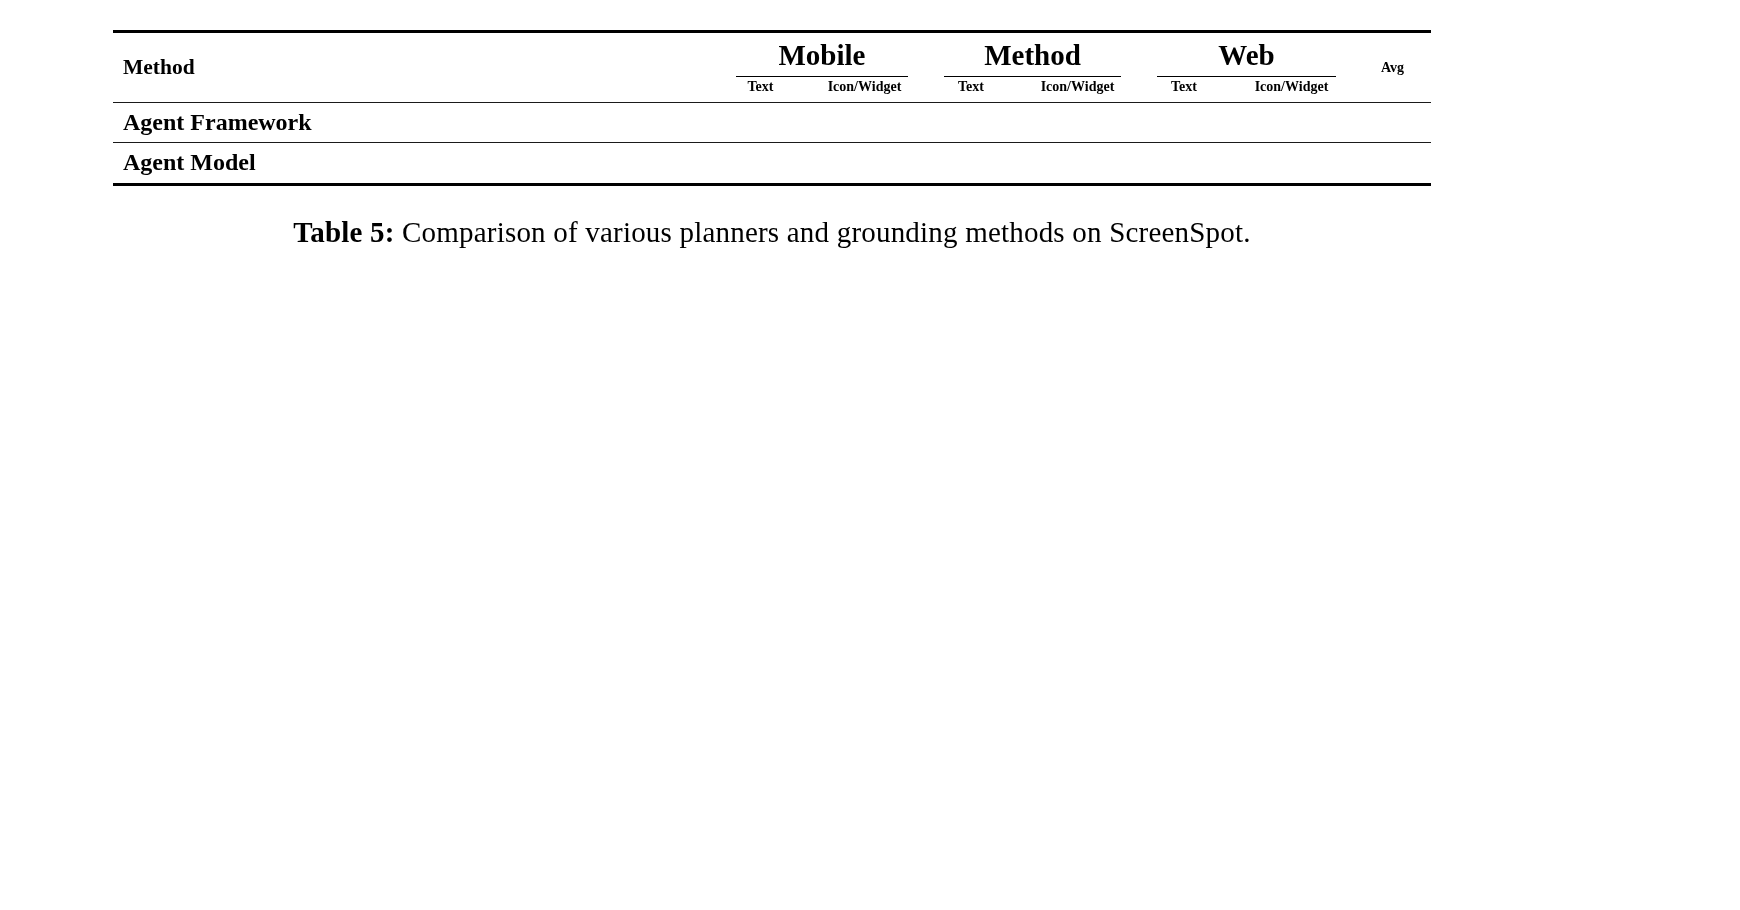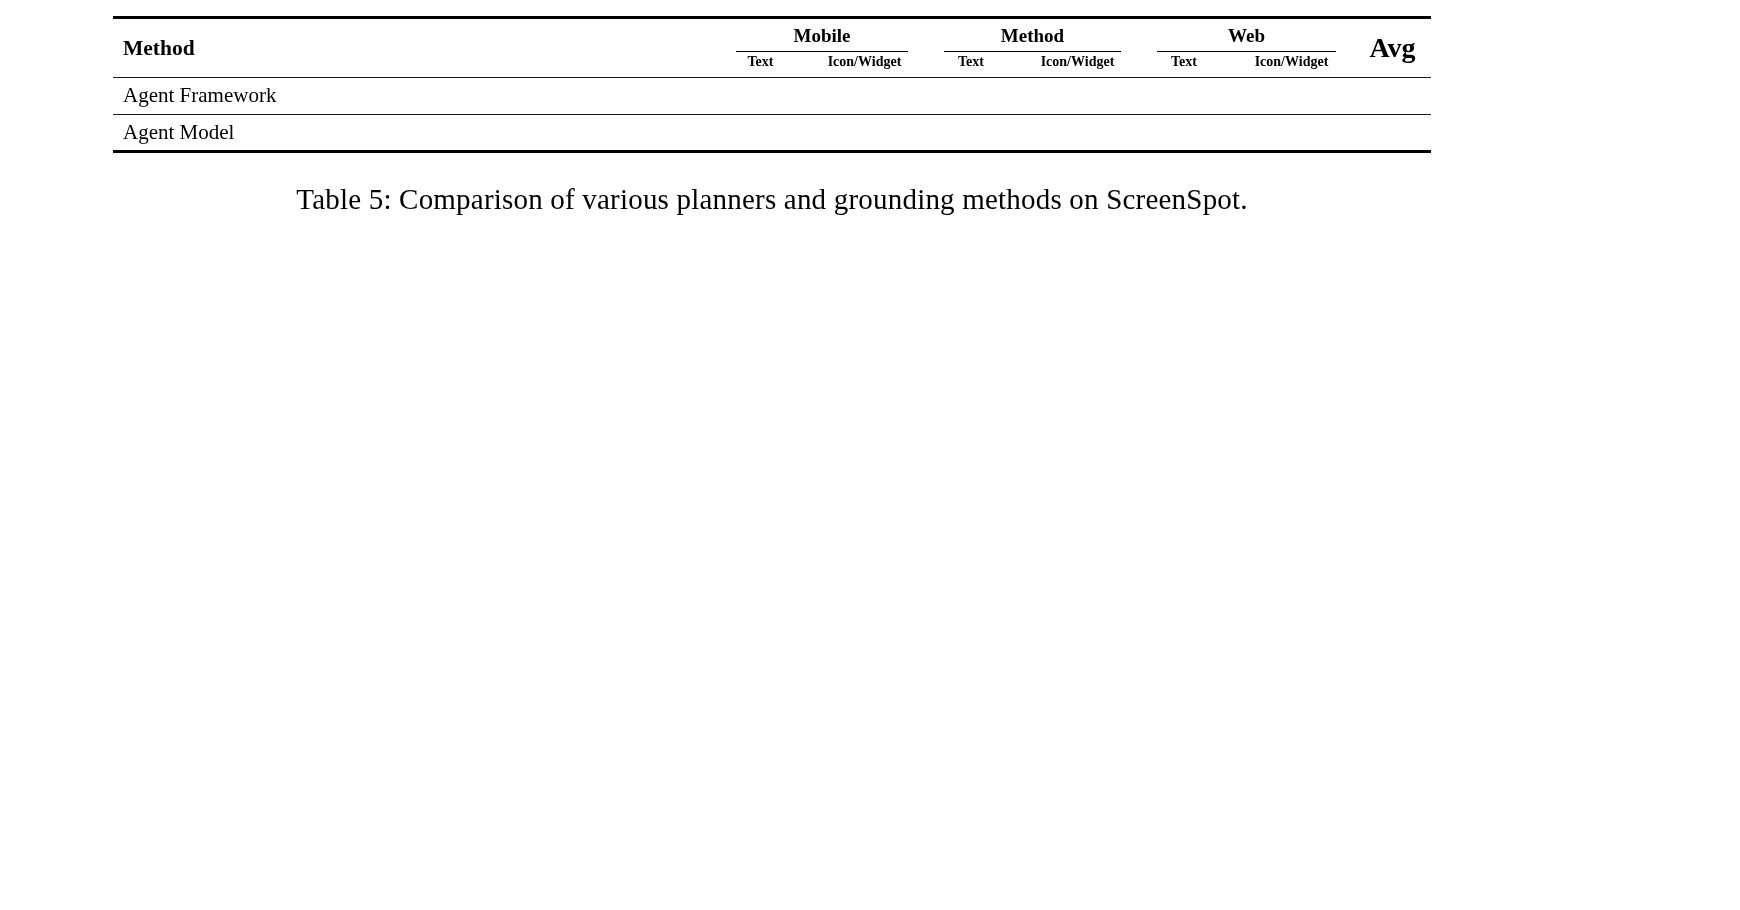--- a/index.html
+++ b/index.html
@@ -1,33 +1,33 @@
 <!DOCTYPE html>
 <html style="--link: #2e74b5; --hl: #e6e6f8;"><head>
 <meta charset="utf-8">
 <style>
   *{box-sizing:border-box;margin:0;padding:0}
   html,body{background:#ffffff}
   body{width:1740px;height:910px;position:relative;overflow:hidden;
        font-family:"Liberation Serif","DejaVu Serif",serif;color:#000}
-  .sheet{position:absolute;left:113px;top:16px;width:1318px}
+  .sheet{position:absolute;left:113px;top:30px;width:1318px}
   table{width:100%;border-collapse:collapse;border-top:3px solid #000;border-bottom:3.2px solid #000;
         font-size:20.5px;line-height:1.14}
   th{font-weight:bold;vertical-align:middle;padding:4px 2px}
   .method-th{text-align:left;padding-left:10px;font-size:21.5px}
   .group-th{padding:6px 0 0}
-  .gl{display:block;margin:0 18px;border-bottom:1.5px solid #000;padding-bottom:4px;font-size:19px}
-  .avg-th{font-size:28px}
+  .gl{display:block;margin:0 18px;border-bottom:1.5px solid #000;padding-bottom:4px;font-size:29px}
+  .avg-th{font-size:14px}
   tr.h2 th{padding:2px 2px 7px;font-size:14px}
   tr.h2 th,.method-th,.avg-th{border-bottom:1.6px solid #1a1a1a}
   td{padding:1.6px 3px;vertical-align:top}
   tr.section td{border-top:1.6px solid #1a1a1a;border-bottom:1.6px solid #1a1a1a;
-                font-weight:normal;padding:6px 3px 6px 10px;font-size:21px}
+                font-weight:bold;padding:6px 3px 6px 10px;font-size:24px}
   .caption{margin-top:30px;text-align:center;font-size:29px;letter-spacing:.2px}
-  .cap-label{font-weight:normal}
+  .cap-label{font-weight:bold}
 </style>
 </head>
 <body>
 
 <div class="sheet">
   <table>
     <colgroup>
       <col style="width:283px">
         <col style="width:322px">
       <col style="width:85px">

